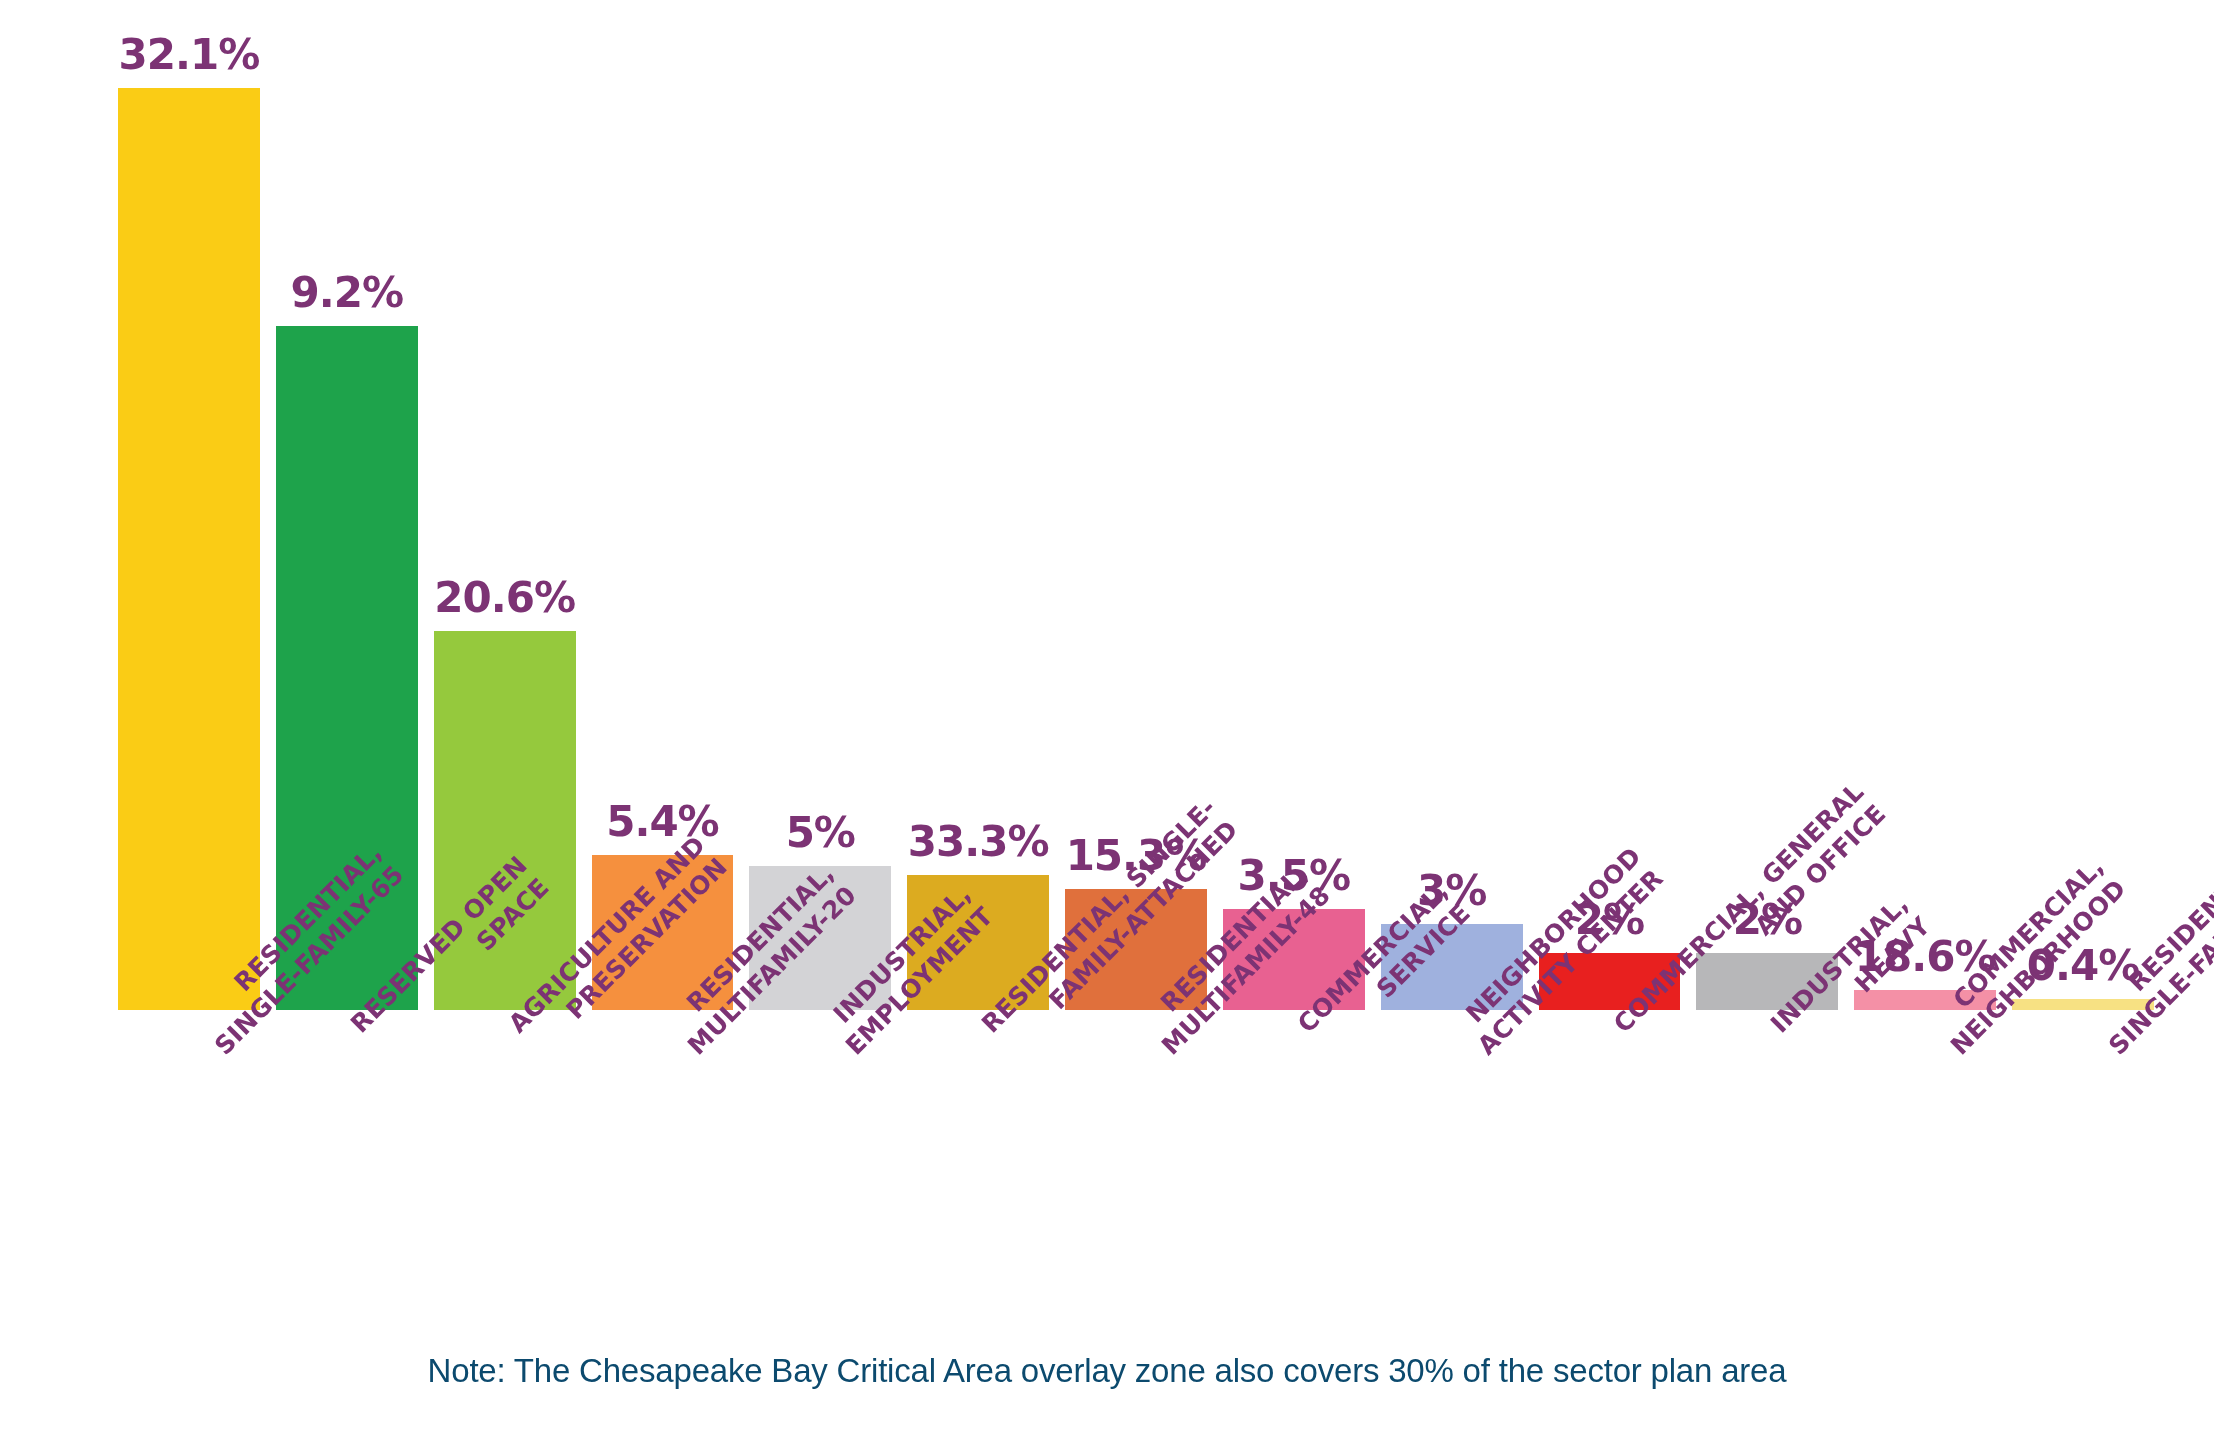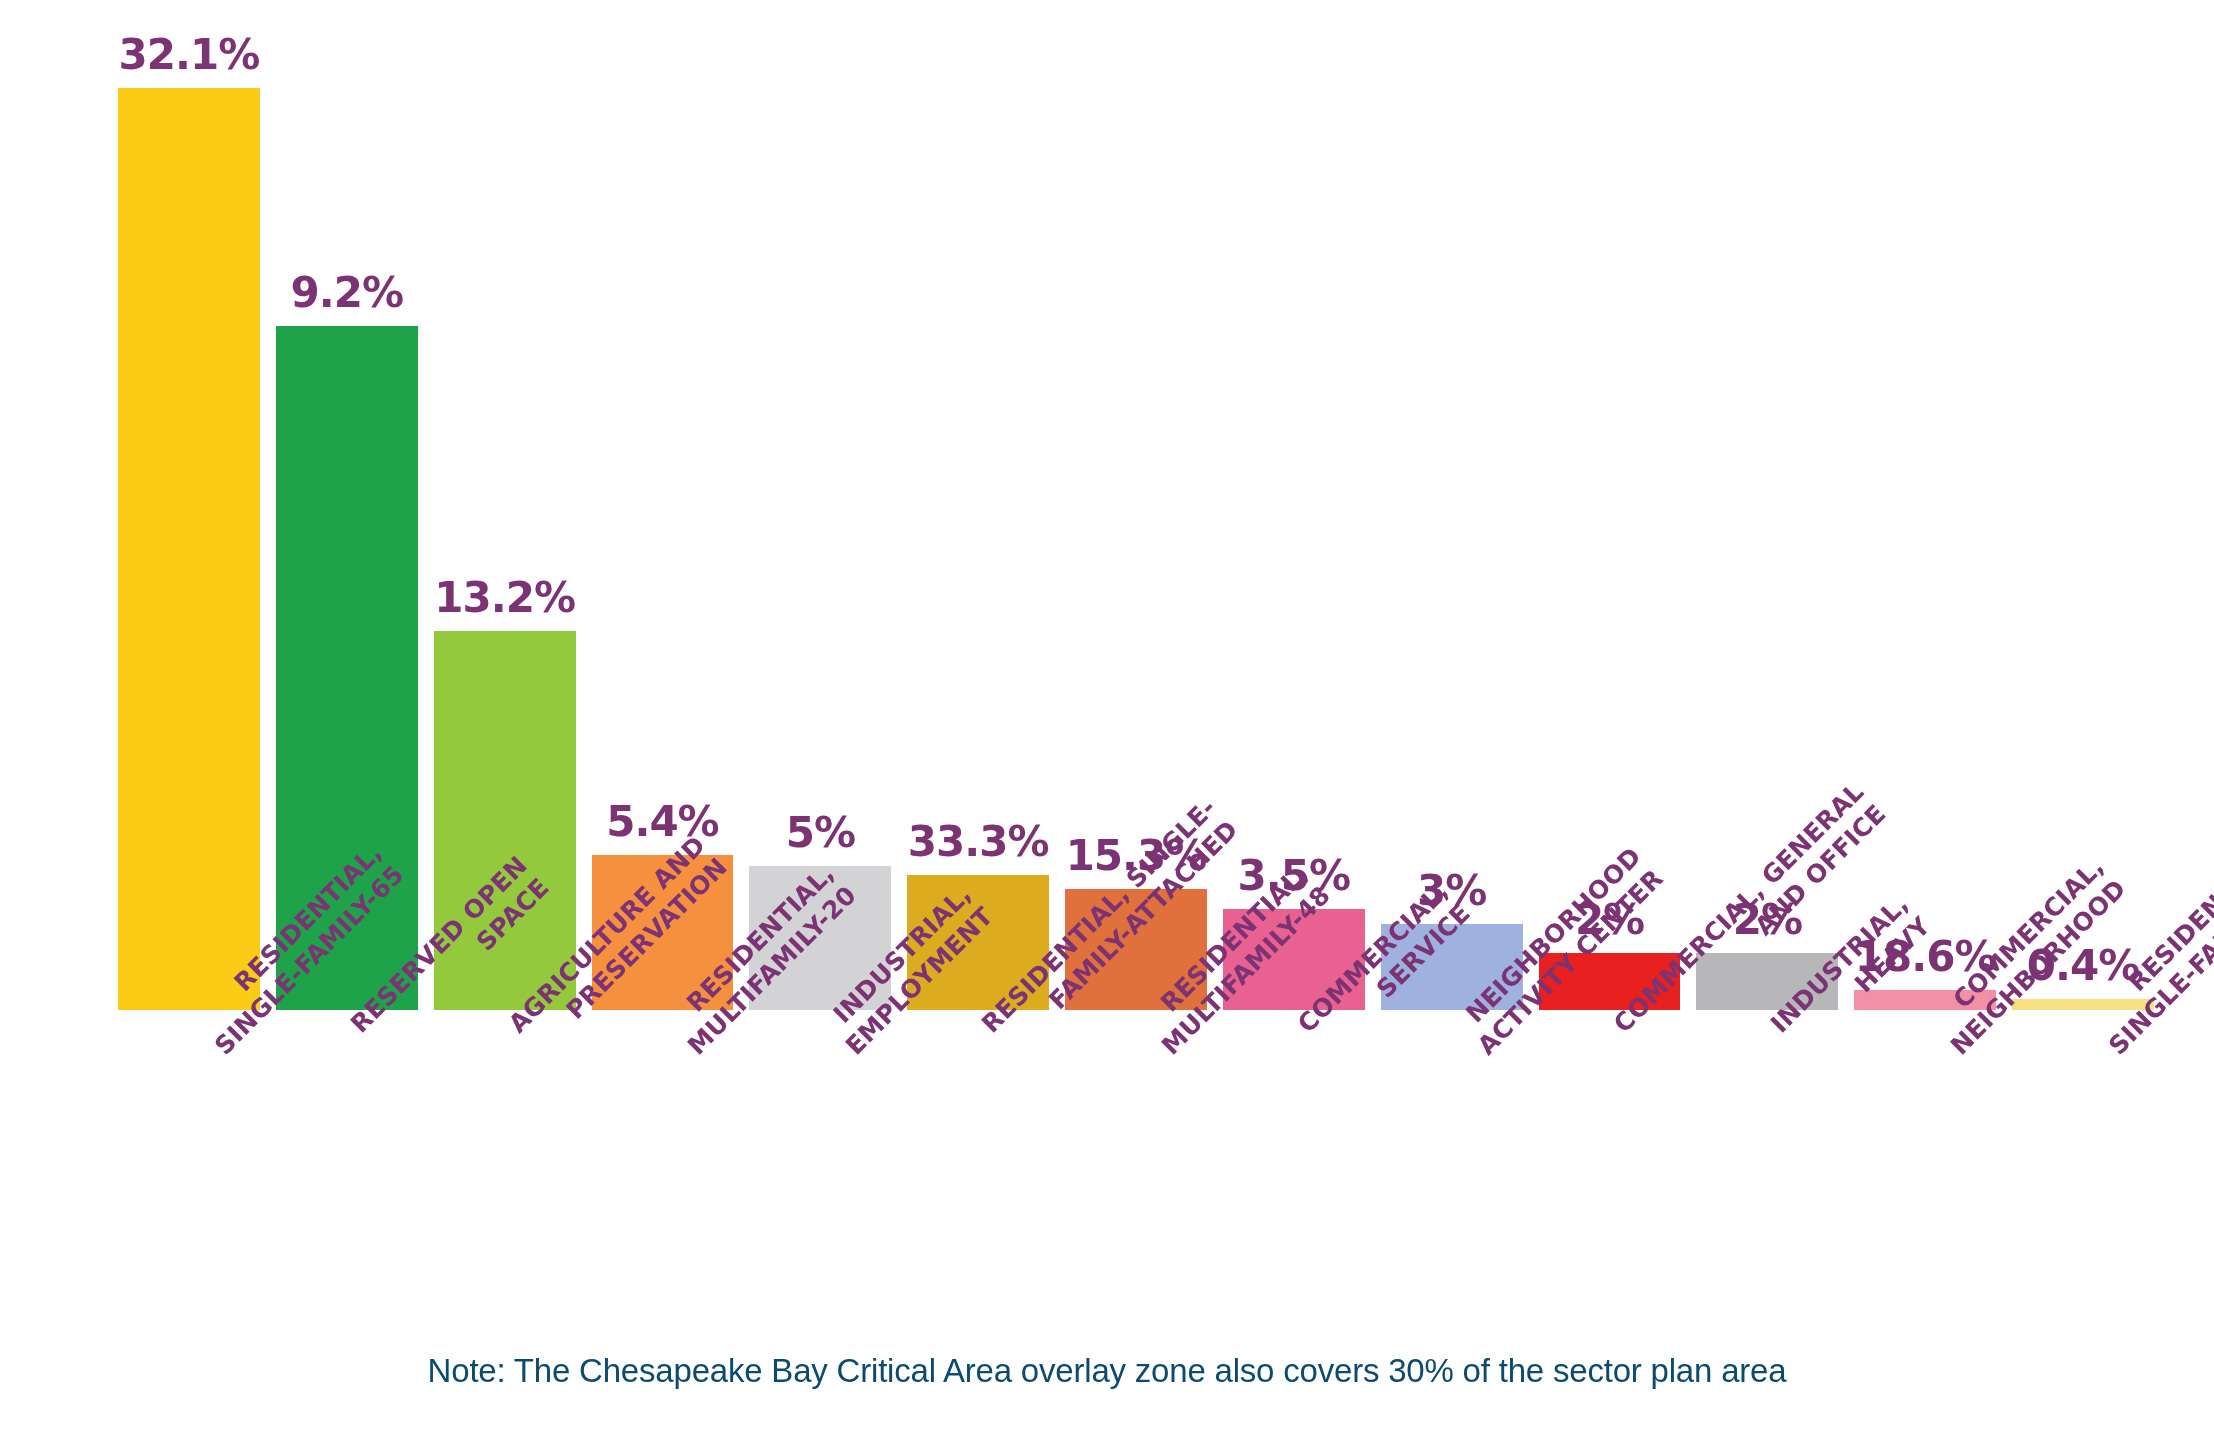--- a/index.html
+++ b/index.html
@@ -31,21 +31,21 @@
   }
 
   .bars-row {
     position: absolute;
     left: 118px;
     right: 60px;
     top: 0;
     bottom: 0;
     display: flex;
     align-items: flex-end;
-    justify-content: center;
+    justify-content: space-between;
     gap: 16px;
   }
 
   .bar-slot {
     flex: 1 1 0;
     height: 100%;
     position: relative;
     display: flex;
     flex-direction: column;
     justify-content: flex-end;
@@ -136,21 +136,21 @@
     <div class="bars-row" id="bars-row">
         <div class="bar-slot">
           <div class="bar-value">32.1%</div>
           <div class="bar-rect" style="background: rgb(250, 204, 21); height: 922px;"></div>
         </div>
         <div class="bar-slot">
           <div class="bar-value">9.2%</div>
           <div class="bar-rect" style="background: rgb(30, 163, 75); height: 683.601px;"></div>
         </div>
         <div class="bar-slot">
-          <div class="bar-value">13.2%</div>
+          <div class="bar-value">20.6%</div>
           <div class="bar-rect" style="background: rgb(149, 201, 61); height: 379.14px;"></div>
         </div>
         <div class="bar-slot">
           <div class="bar-value">5.4%</div>
           <div class="bar-rect" style="background: rgb(245, 144, 62); height: 155.103px;"></div>
         </div>
         <div class="bar-slot">
           <div class="bar-value">5%</div>
           <div class="bar-rect" style="background: rgb(211, 211, 214); height: 143.614px;"></div>
         </div>

